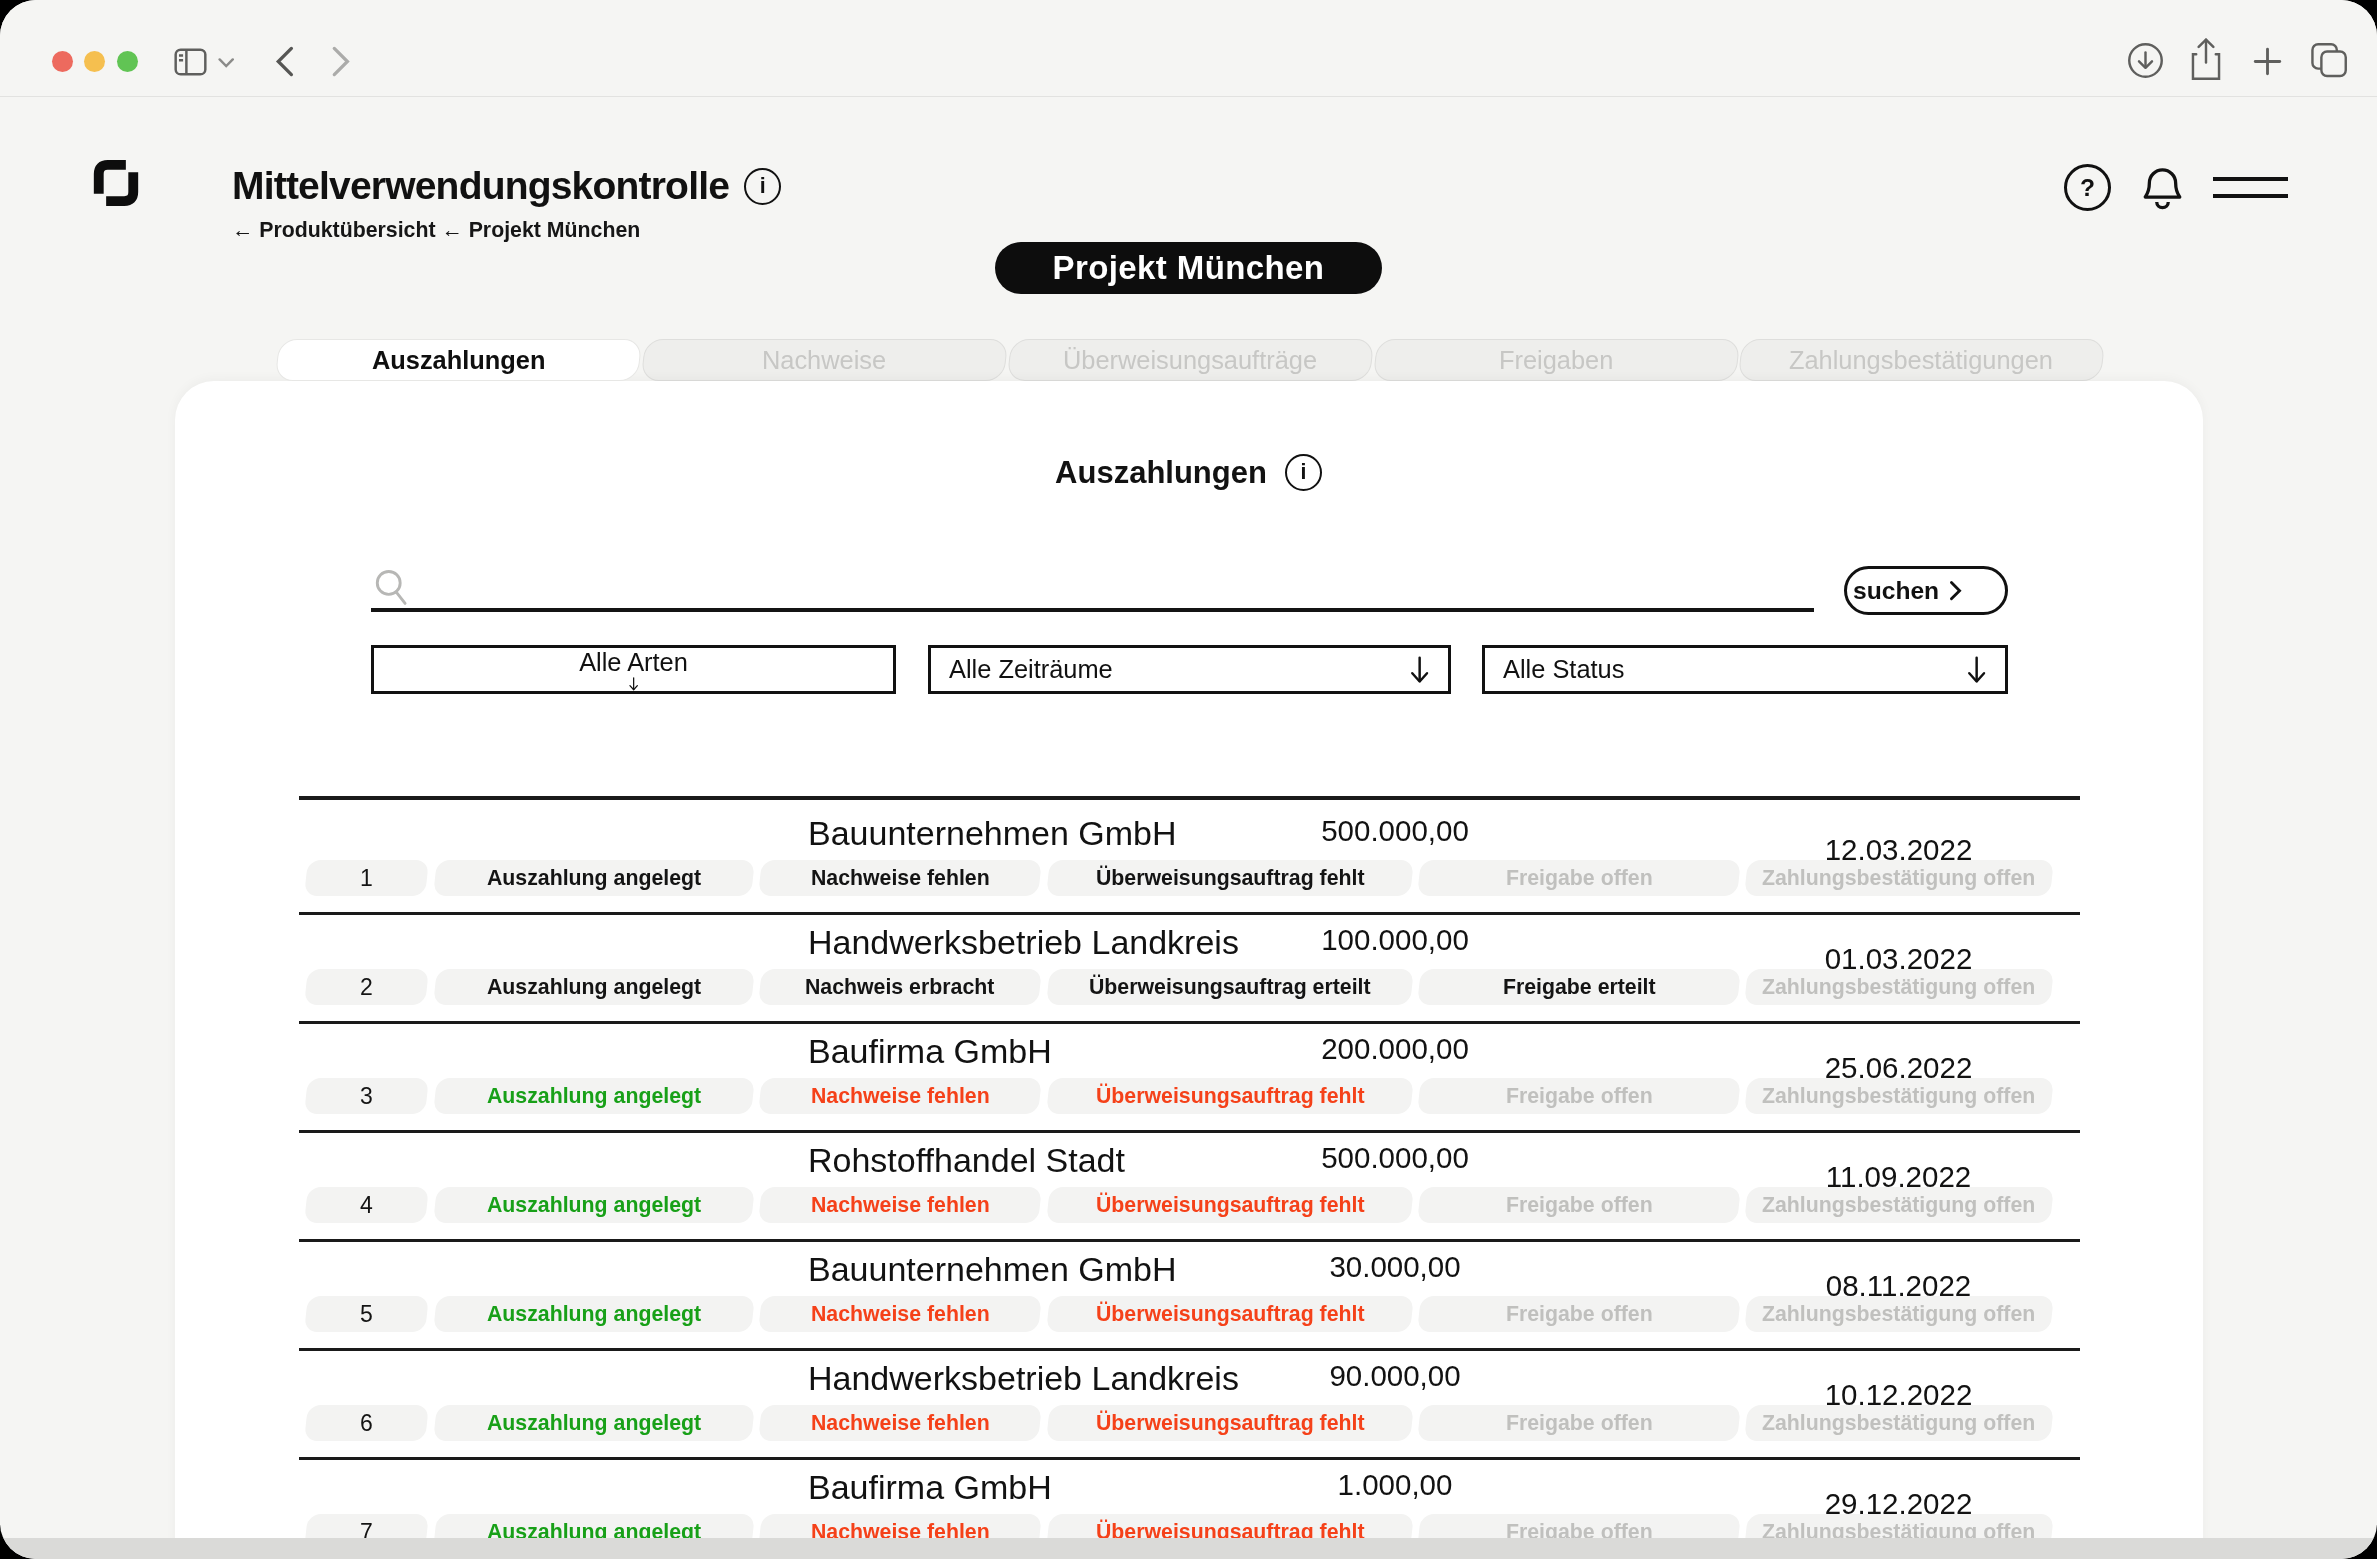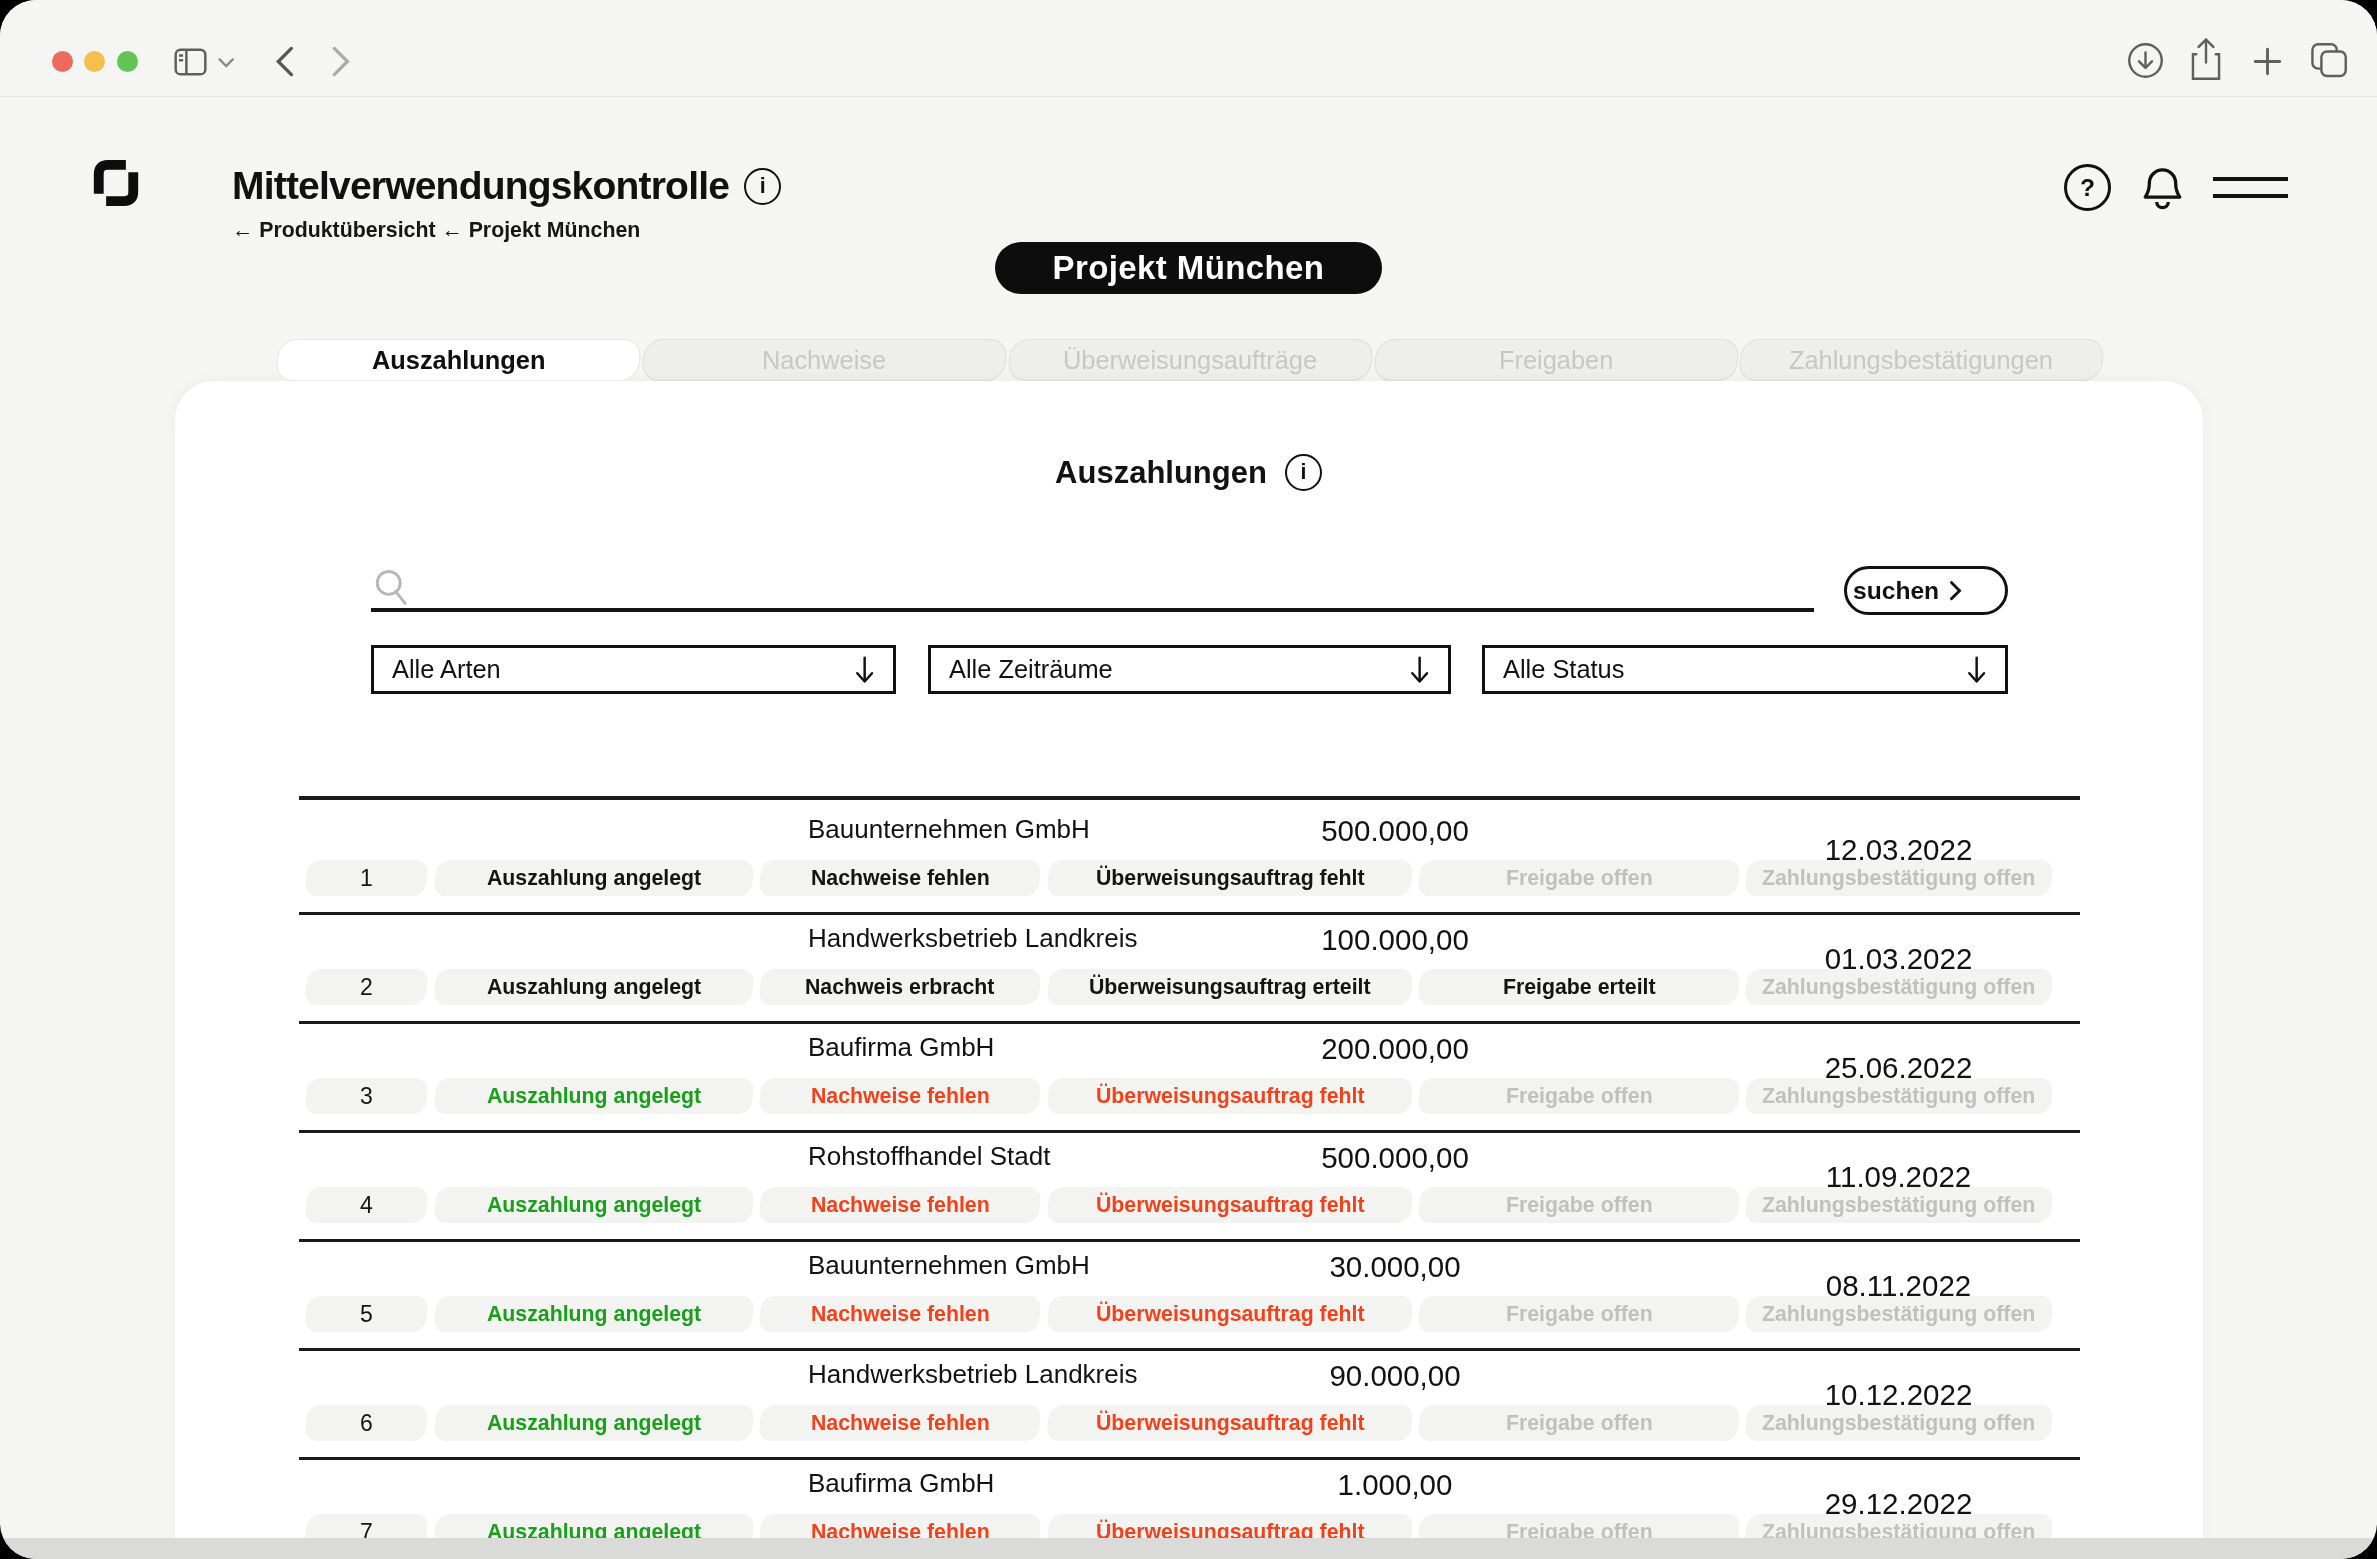--- a/index.html
+++ b/index.html
@@ -35,35 +35,35 @@
 
   
   .card{position:absolute;left:175px;top:381px;width:2028px;height:1178px;background:#fff;border-radius:39px 39px 0 0;box-shadow:0 -1.6px 11.5px rgba(0,0,0,0.04);overflow:hidden;}
   .section-title{position:absolute;left:0;top:454px;width:100%;text-align:center;font-size:31px;font-weight:600;color:#121212;display:flex;align-items:center;justify-content:center;gap:18px;}
 
   
   .search-ic{position:absolute;left:374px;top:568px;color:#b7b7b5;}
   .search-input{position:absolute;left:371px;top:566px;width:1443px;height:46px;border:none;border-bottom:4.1px solid #141414;background:transparent;font-size:25.4px;font-family:inherit;outline:none;padding:0 0 0 49px;box-sizing:border-box;}
   .search-btn{position:absolute;left:1844px;top:566px;width:164px;height:49px;border:3.3px solid #111;border-radius:26px;background:#fff;display:flex;align-items:center;justify-content:flex-start;gap:9.8px;font-size:24.6px;font-weight:600;color:#111;cursor:pointer;}
   .select{position:absolute;top:645px;height:49px;border:3.3px solid #111;background:#fff;display:flex;align-items:center;justify-content:space-between;padding:0 18px;box-sizing:border-box;font-size:25.4px;font-weight:500;color:#111;cursor:pointer;}
-  .sel-1{left:371px;width:525px;}
+  .sel-1{left:371px;width:525px;flex-direction:column;}
   .sel-2{left:928px;width:523px;}
   .sel-3{left:1482px;width:526px;}
 
   
   .thead{position:absolute;left:299px;top:763px;width:1781px;height:38px;font-size:22px;font-weight:700;color:#141414;}
   .thead .h1{position:absolute;left:0;top:0;}
   .thead .h2{position:absolute;left:509px;top:0;}
   .thead .h3{position:absolute;left:973px;top:0;width:246px;text-align:center;}
   .thead .h4{position:absolute;left:1460px;top:0;width:279px;text-align:center;}
   .thead-line{position:absolute;left:299px;top:796px;width:1781px;height:4.1px;background:#1a1a1a;}
 
   .rows{position:absolute;left:299px;top:806px;width:1781px;}
   .rgroup{position:relative;height:106px;border-bottom:3.3px solid #1a1a1a;}
-  .r-emp{position:absolute;left:509px;top:8.2px;font-size:26px;font-weight:500;color:#121212;white-space:nowrap;}
+  .r-emp{position:absolute;left:509px;top:8.2px;font-size:34px;font-weight:500;color:#121212;white-space:nowrap;}
   .r-bet{position:absolute;left:973px;top:8.2px;width:246px;text-align:center;font-size:29.5px;font-weight:500;color:#121212;}
   .r-date{position:absolute;left:1460px;top:8.2px;width:279px;text-align:center;font-size:29.5px;font-weight:500;color:#121212;margin-top:19px;}
   .badges{position:absolute;left:7.4px;top:54px;display:flex;gap:7.4px;}
   .badge{height:36px;background:#f3f3f2;border-radius:13px;transform:skewX(-6deg);display:flex;align-items:center;justify-content:center;}
   .badge .bl{transform:skewX(6deg);font-size:21.3px;font-weight:600;white-space:nowrap;color:#141414;}
   .w1{width:121px;} .w2{width:318px;} .w3{width:280px;} .w4{width:364px;} .w5{width:320px;} .w6{width:306px;}
   .bl[data-color="black"]{color:#141414;}
   .bl[data-color="muted"]{color:#c0c0be;}
   .bl[data-color="green"]{color:#18a018;}
   .bl[data-color="red"]{color:#f54119;}

